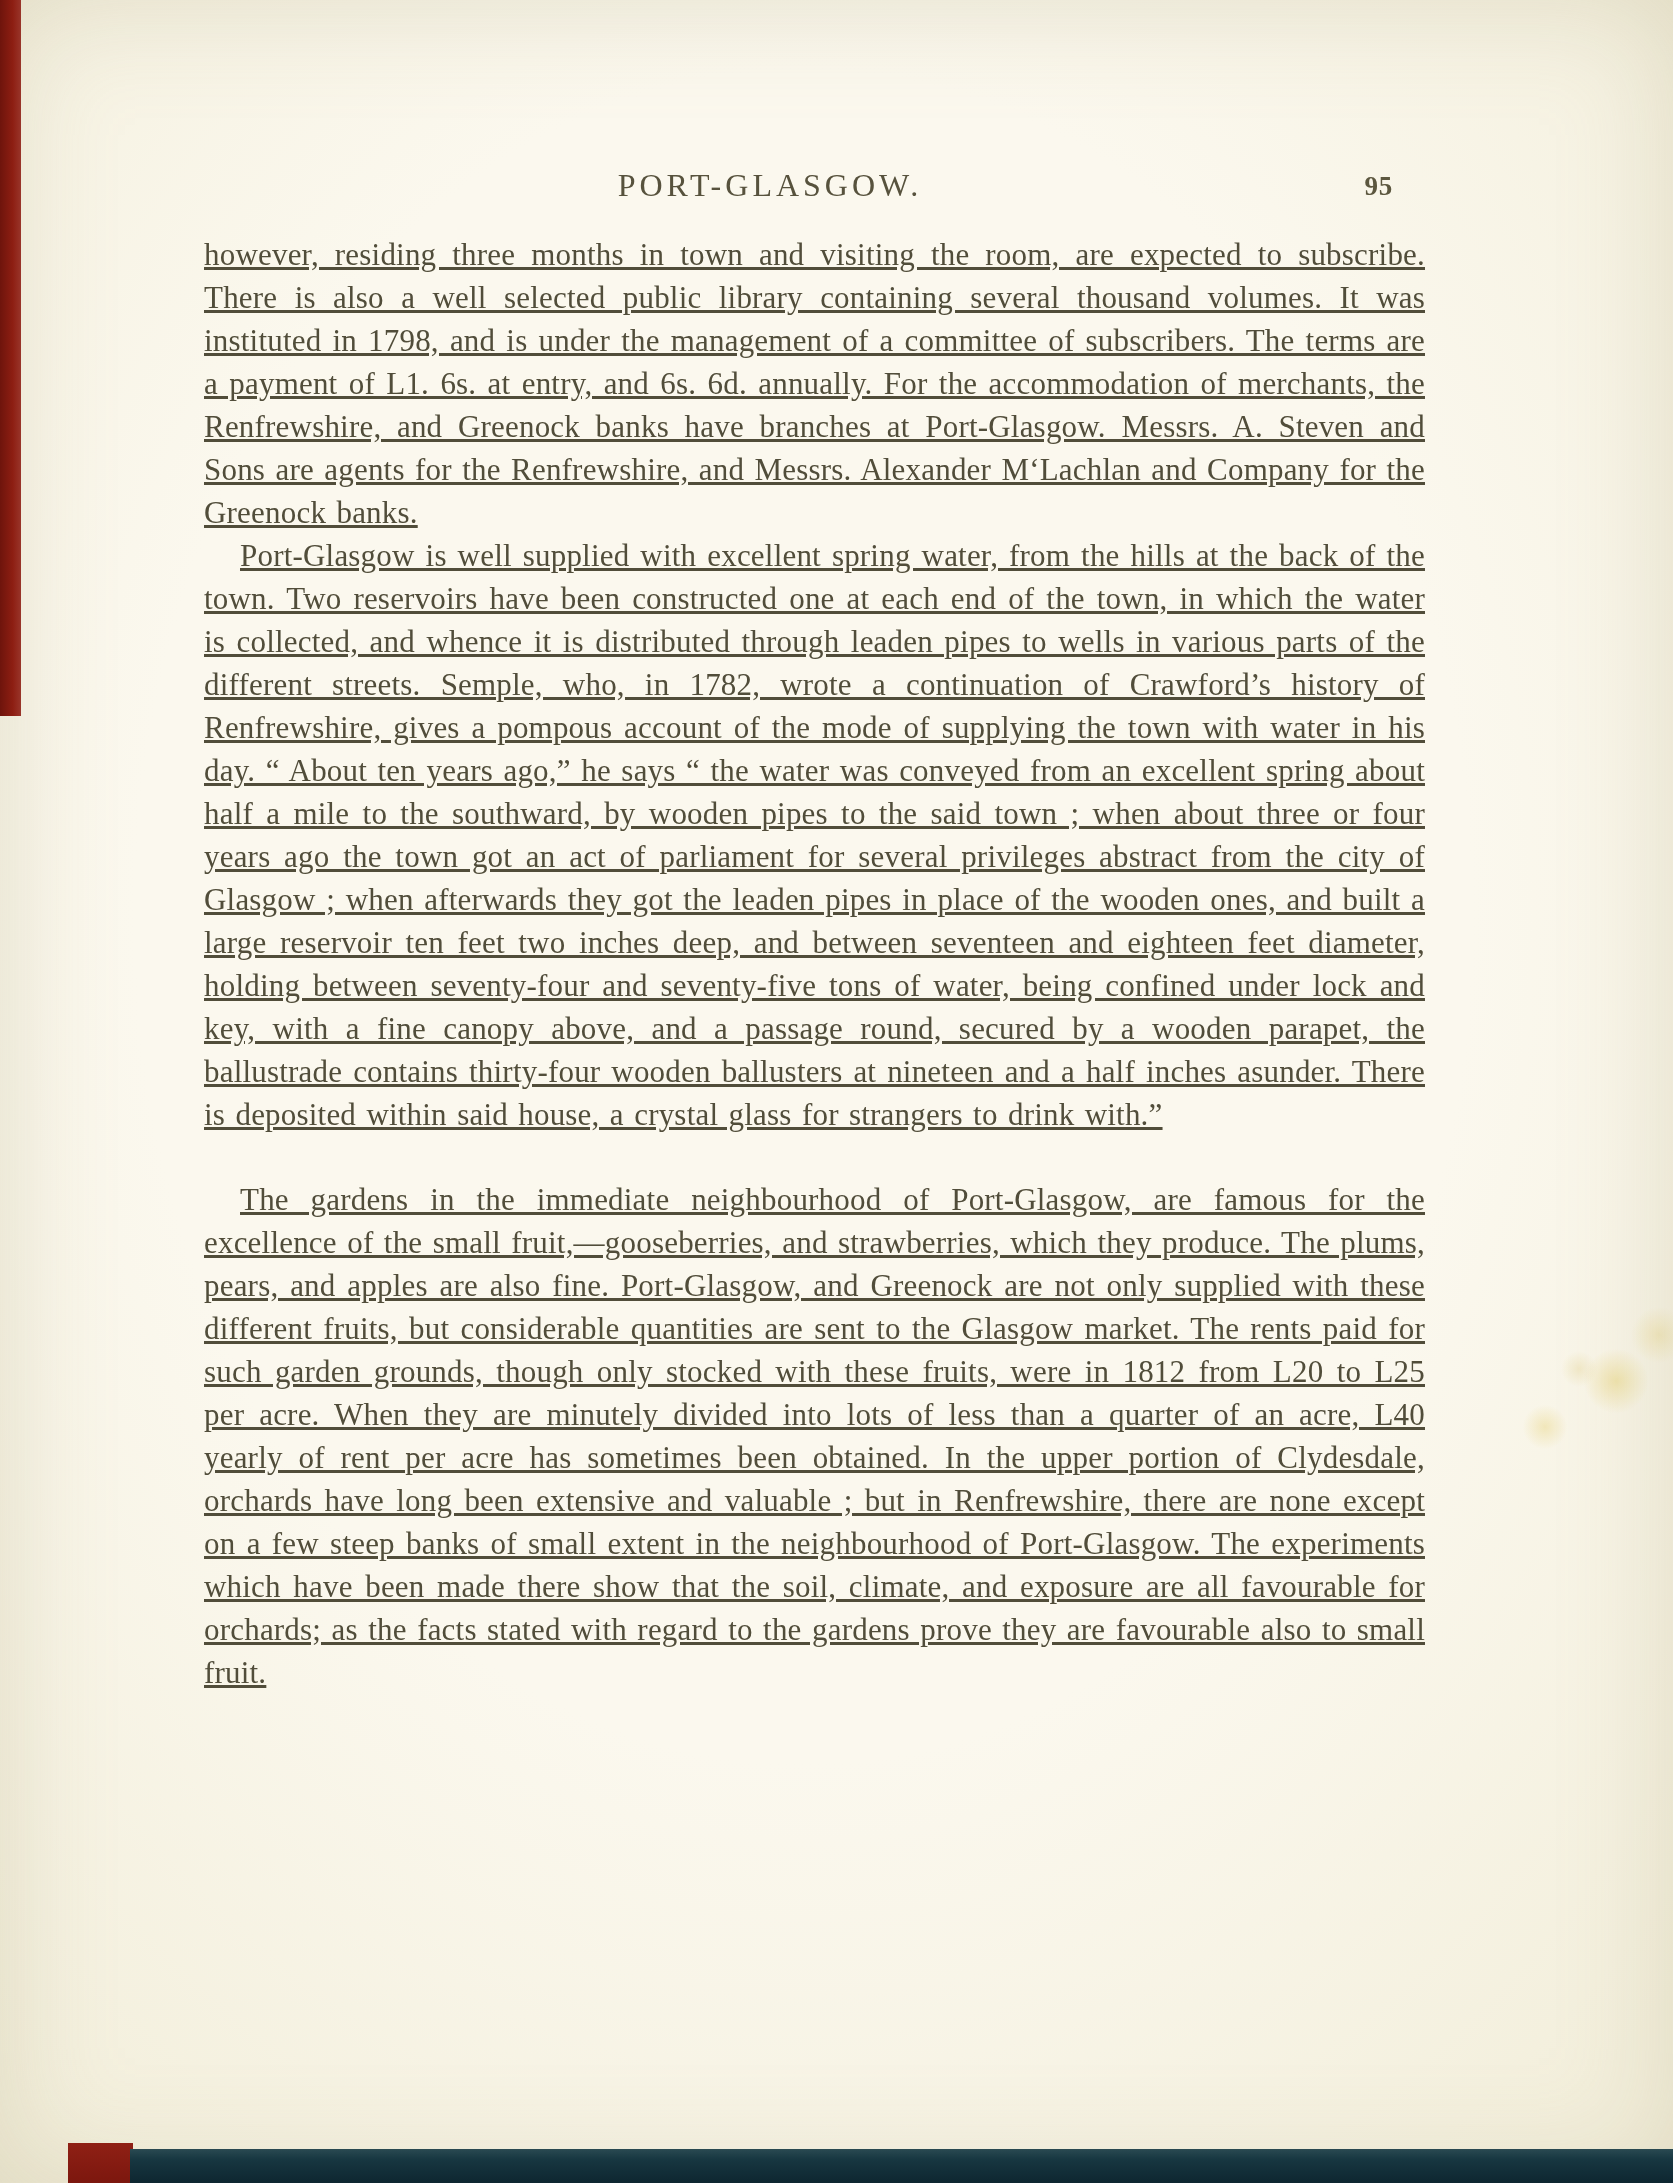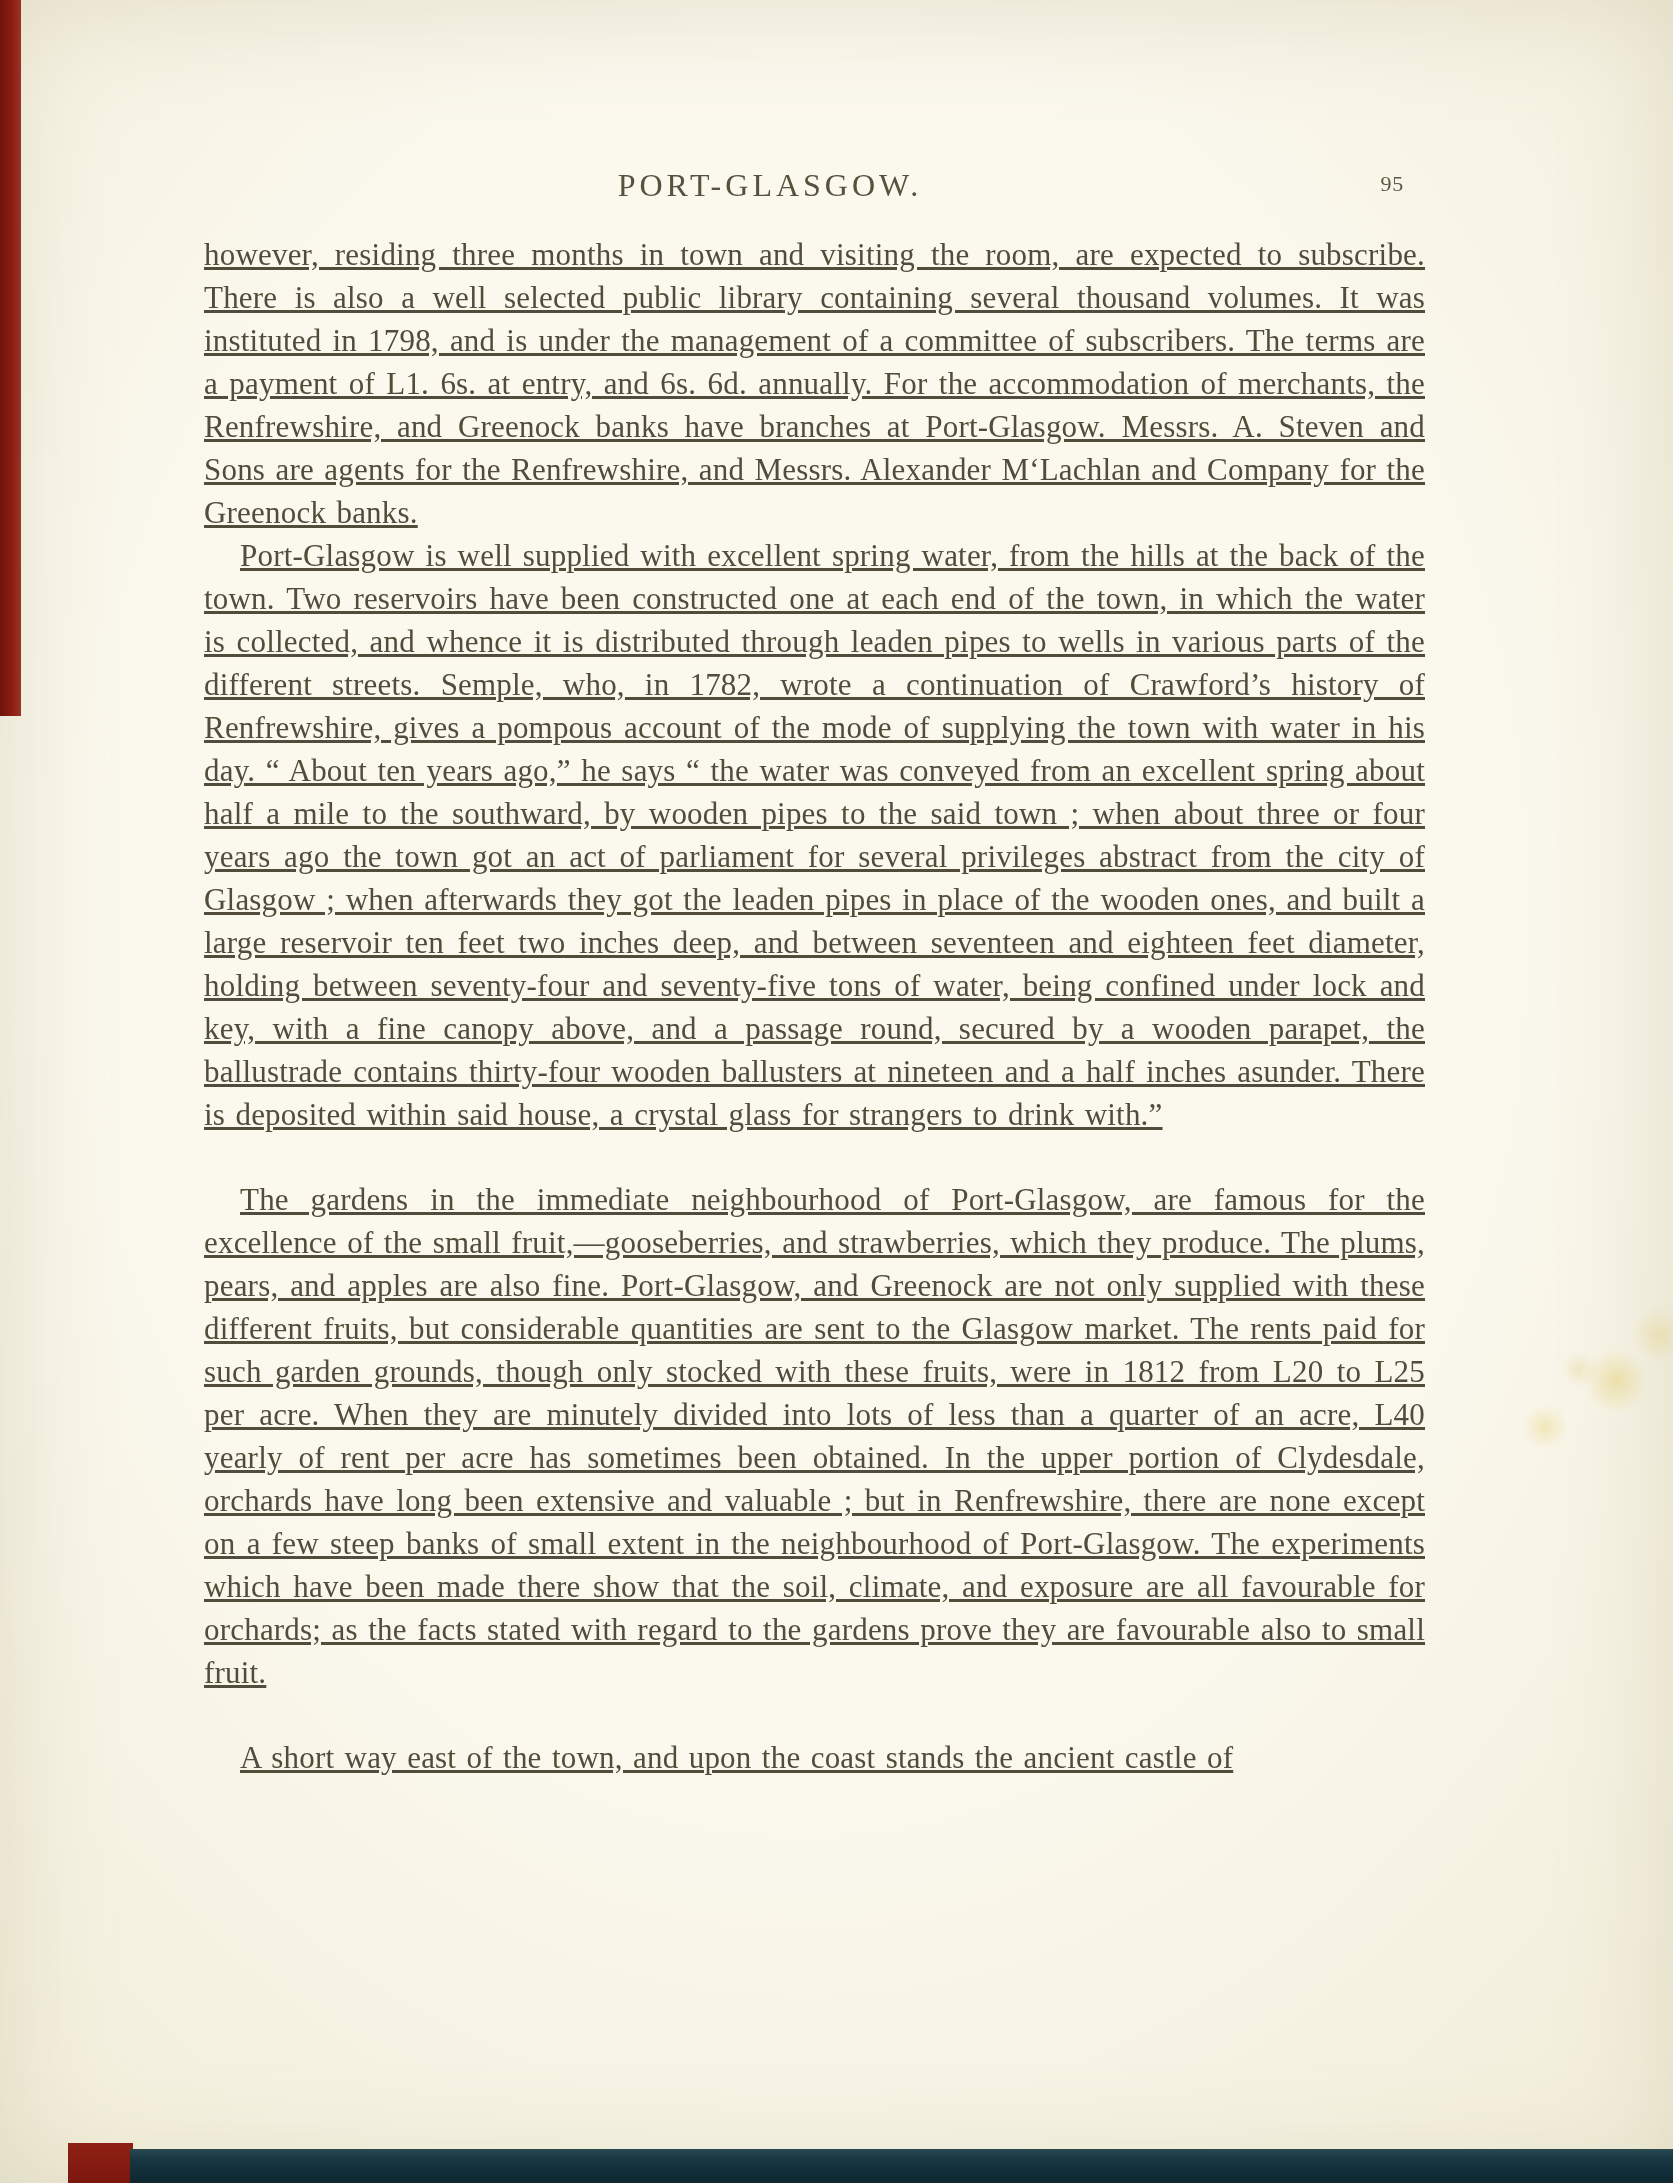--- a/index.html
+++ b/index.html
@@ -55,24 +55,25 @@
     position: absolute;
     left: 0; right: 89px;
     text-align: center;
     font-size: 32px;
     letter-spacing: 4px;
     color: #57523d;
     white-space: nowrap;
   }
   .page-number {
     position: absolute;
-    right: 21px; top: 4px;
-    font-size: 22px;
+    right: 32px; top: 4px;
+    font-size: 27px;
     letter-spacing: 0.8px;
     color: #5c573f;
+    font-weight: bold;
   }
 
   .text-block {
     position: absolute;
     left: 204px; top: 233px;
     width: 1221px;
     font-size: 31px;
     line-height: 43px;
     text-align: justify;
     letter-spacing: 0.2px;
@@ -95,17 +96,16 @@
 
   <header class="page-header">
     <span class="running-title">PORT-GLASGOW.</span>
     <span class="page-number">95</span>
   </header>
 
   <main class="text-block">
     <p class="p-cont">however, residing three months in town and visiting the room, are expected to subscribe.  There is also a well selected public library containing several thousand volumes.  It was instituted in 1798, and is under the management of a committee of subscribers.  The terms are a payment of L1. 6s. at entry, and 6s. 6d. annually. For the accommodation of merchants, the Renfrewshire, and Greenock banks have branches at Port-Glasgow.  Messrs. A. Steven and Sons are agents for the Renfrewshire, and Messrs. Alexander M‘Lachlan and Company for the Greenock banks.</p>
     <p class="p-ind">Port-Glasgow is well supplied with excellent spring water, from the hills at the back of the town.  Two reservoirs have been constructed one at each end of the town, in which the water is collected, and whence it is distributed through leaden pipes to wells in various parts of the different streets.  Semple, who, in 1782, wrote a continuation of Crawford’s history of Renfrewshire, gives a pompous account of the mode of supplying the town with water in his day.  “ About ten years ago,” he says “ the water was conveyed from an excellent spring about half a mile to the southward, by wooden pipes to the said town ; when about three or four years ago the town got an act of parliament for several privileges abstract from the city of Glasgow ; when afterwards they got the leaden pipes in place of the wooden ones, and built a large reservoir ten feet two inches deep, and between seventeen and eighteen feet diameter, holding between seventy-four and seventy-five tons of water, being confined under lock and key, with a fine canopy above, and a passage round, secured by a wooden parapet, the ballustrade contains thirty-four wooden ballusters at nineteen and a half inches asunder.  There is deposited within said house, a crystal glass for strangers to drink with.”</p>
     <p class="p-ind p-gap">The gardens in the immediate neighbourhood of Port-Glasgow, are famous for the excellence of the small fruit,—gooseberries, and strawberries, which they produce.  The plums, pears, and apples are also fine.  Port-Glasgow, and Greenock are not only supplied with these different fruits, but considerable quantities are sent to the Glasgow market.  The rents paid for such garden grounds, though only stocked with these fruits, were in 1812 from L20 to L25 per acre. When they are minutely divided into lots of less than a quarter of an acre, L40 yearly of rent per acre has sometimes been obtained.  In the upper portion of Clydesdale, orchards have long been extensive and valuable ; but in Renfrewshire, there are none except on a few steep banks of small extent in the neighbourhood of Port-Glasgow.  The experiments which have been made there show that the soil, climate, and exposure are all favourable for orchards; as the facts stated with regard to the gardens prove they are favourable also to small fruit.</p>
-    <p class="p-ind p-gap">A short way east of the town, and upon the coast stands the ancient castle of</p>
   </main>
 
 </div>
 
 
 </body></html>

